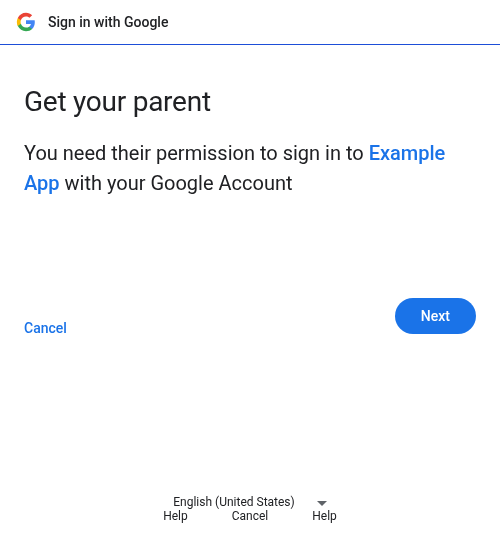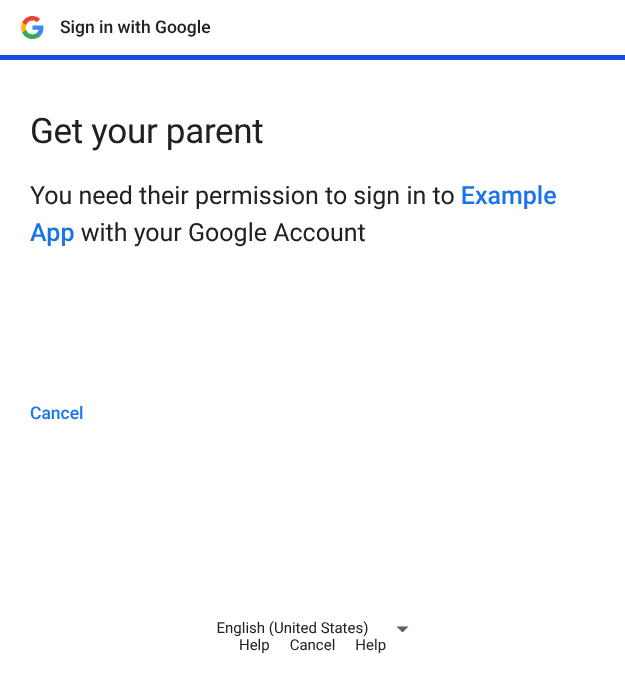--- a/index.html
+++ b/index.html
@@ -12,21 +12,21 @@
       width: 500px;
       height: 541px;
       display: flex;
       flex-direction: column;
       background: #fff;
     }
     .header {
       display: flex;
       align-items: center;
       padding: 12px 16px;
-      border-bottom: 4px solid #1d4ed8;
+      border-bottom: 1px solid #1d4ed8;
     }
     .google-logo {
       width: 20px;
       height: 20px;
       margin-right: 12px;
       flex-shrink: 0;
     }
     .header-title {
       font-size: 14px;
       font-weight: 500;
@@ -98,21 +98,21 @@
       font-size: 12px;
       color: #202124;
       cursor: pointer;
     }
     .dropdown-icon {
       margin-left: 22px;
       color: #5f6368;
     }
     .footer-links {
       display: flex;
-      gap: 16px;
+      gap: 44px;
     }
     .footer-link {
       font-size: 12px;
       color: #202124;
       cursor: pointer;
     }
   </style>
 </head>
 <body>
 
@@ -127,20 +127,21 @@
 </div>
 
 <div class="main-content">
   <h1 class="heading">Get your parent</h1>
   <p class="description">
     <span>You need their permission to sign in to </span><span class="app-link">Example App</span><span> with your Google Account</span>
   </p>
 
   <div class="actions">
     <button class="cancel-btn">Cancel</button>
+    <button class="next-btn">Next</button>
   </div>
 </div>
 
 <div class="footer">
   <div class="language-select">
     <span>English (United States)</span>
     <span class="dropdown-icon">
       <svg width="10" height="5" viewBox="0 0 10 5">
           <path d="M0 0 L5 5 L10 0 Z" fill="#5f6368"></path>
         </svg>

